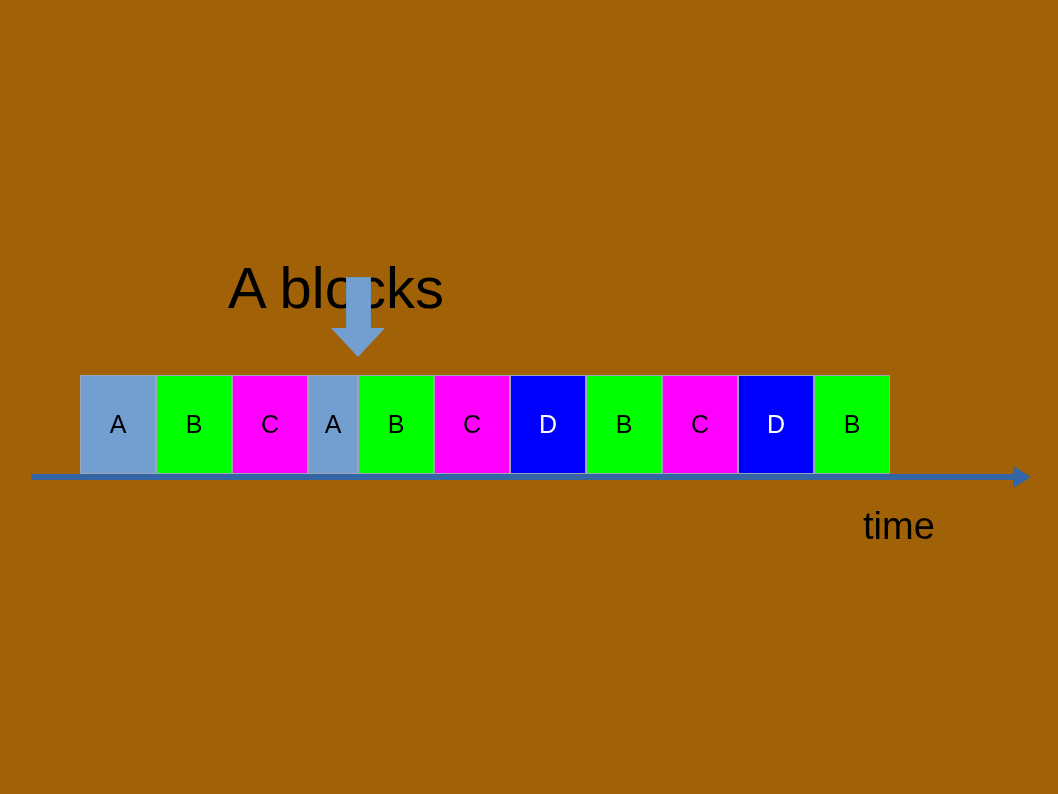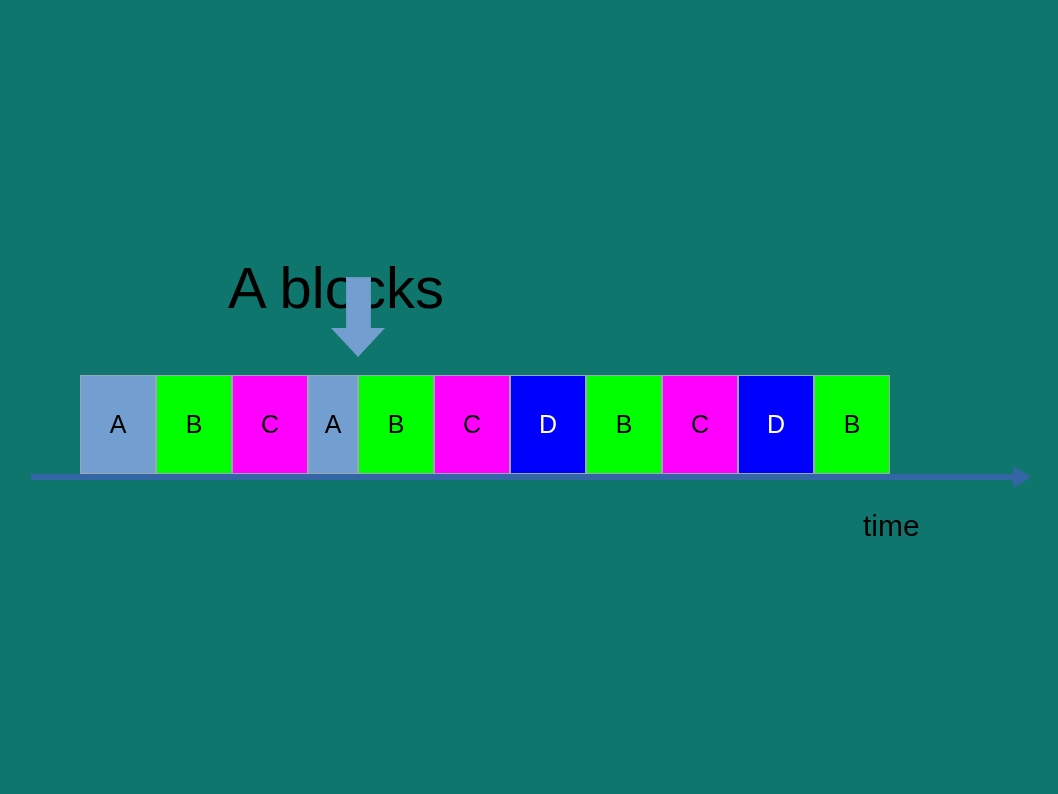--- a/index.html
+++ b/index.html
@@ -10,21 +10,21 @@
     width: 1058px;
     height: 794px;
     background: #ffffff;
     font-family: "Liberation Sans", sans-serif;
     overflow: hidden;
   }
   #slide {
     position: relative;
     width: 1058px;
     height: 794px;
-    background: #0f766e;
+    background: #a16207;
   }
 
   
   #title {
     position: absolute;
     left: 228px;
     top: 108px;
     font-size: 58px;
     line-height: 72px;
     color: #000000;
@@ -110,21 +110,21 @@
     font-size: 25px;
     line-height: 1;
     user-select: none;
   }
 
   
   #time-caption {
     position: absolute;
     left: 863px;
     top: 503px;
-    font-size: 30px;
+    font-size: 38px;
     line-height: 46px;
     color: #000000;
     white-space: pre;
   }
 </style>
 </head>
 <body>
 
 <div id="slide">
 

